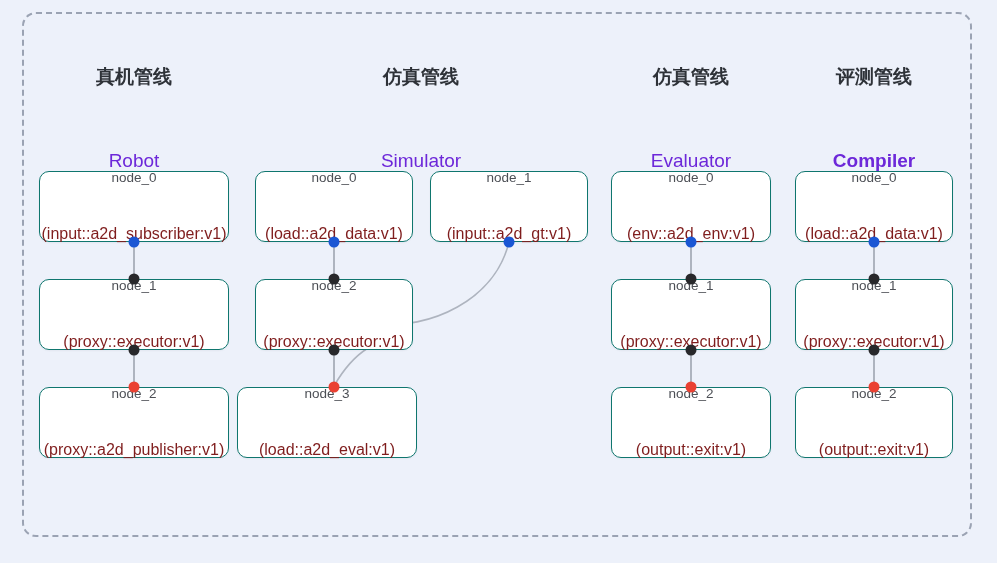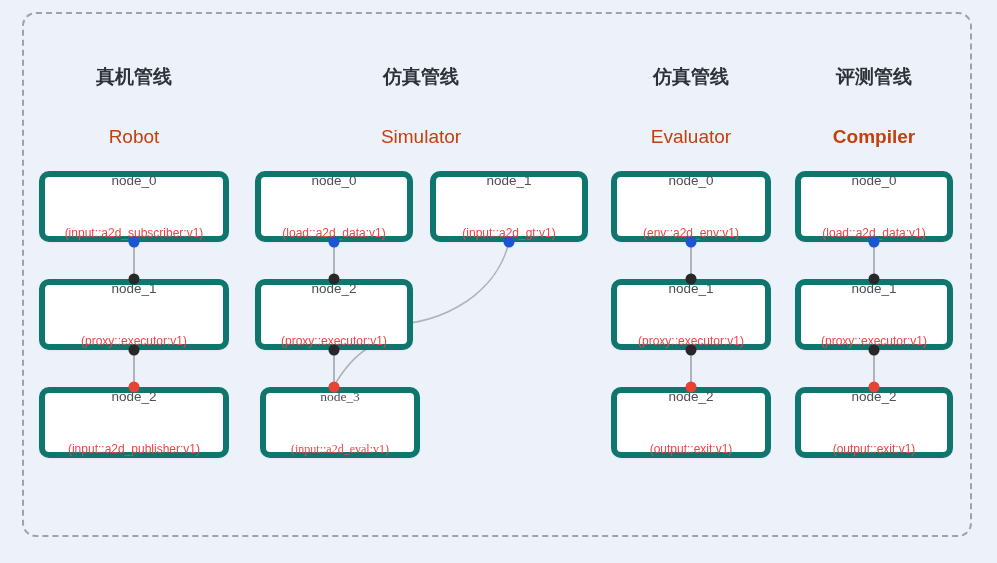--- a/index.html
+++ b/index.html
@@ -29,49 +29,50 @@
     font-size:19px;
     font-weight:bold;
     color:#2e3238;
     white-space:nowrap;
     transform:translateX(-50%);
   }
   .col-sub{
     position:absolute;
     text-align:center;
     font-size:19px;
-    color:#c2410c;
-    white-space:nowrap;
-    transform:translateX(-50%);
+    color:#6d28d9;
+    white-space:nowrap;
+    transform:translateX(-50%);
+    margin-top:24px;
   }
 
   .node{
     position:absolute;
     box-sizing:border-box;
     background:#ffffff;
-    border:6px solid #0f766e;
+    border:1px solid #0f766e;
     border-radius:10px;
     box-shadow:0 1px 2px rgba(30,40,60,0.05);
     display:flex;
     flex-direction:column;
     align-items:center;
     justify-content:center;
     transform:translateX(-50%);
     z-index:3;
     gap:35px;
   }
   .node .n-name{
     font-size:13.5px;
     color:#4c4f55;
     line-height:1.45;
     white-space:nowrap;
   }
   .node .n-type{
-    font-size:12px;
-    color:#ef4444;
+    font-size:16px;
+    color:#7f1d1d;
     line-height:1.45;
     white-space:nowrap;
   }
 
   .port{
     position:absolute;
     width:11px;height:11px;
     border-radius:50%;
     transform:translate(-50%,-50%);
     z-index:5;
@@ -109,21 +110,21 @@
   <div class="node" style="left:134px;top:171px;width:190px;height:71px;">
     <div class="n-name">node_0</div>
     <div class="n-type">(input::a2d_subscriber:v1)</div>
   </div>
   <div class="node" style="left:134px;top:279px;width:190px;height:71px;">
     <div class="n-name">node_1</div>
     <div class="n-type">(proxy::executor:v1)</div>
   </div>
   <div class="node" style="left:134px;top:387px;width:190px;height:71px;">
     <div class="n-name">node_2</div>
-    <div class="n-type">(input::a2d_publisher:v1)</div>
+    <div class="n-type">(proxy::a2d_publisher:v1)</div>
   </div>
 
   <div class="port port-blue" style="left:134px;top:242px;"></div>
   <div class="port port-black" style="left:134px;top:279px;"></div>
   <div class="port port-black" style="left:134px;top:350px;"></div>
   <div class="port port-red" style="left:134px;top:387px;"></div>
 
   <div class="col-title" style="left:421px;top:64px;">仿真管线</div>
   <div class="col-sub" style="left:421px;top:126px;">Simulator</div>
 
@@ -135,23 +136,23 @@
     <div class="n-type">(load::a2d_data:v1)</div>
   </div>
   <div class="node" style="left:509px;top:171px;width:158px;height:71px;">
     <div class="n-name">node_1</div>
     <div class="n-type">(input::a2d_gt:v1)</div>
   </div>
   <div class="node" style="left:334px;top:279px;width:158px;height:71px;">
     <div class="n-name">node_2</div>
     <div class="n-type">(proxy::executor:v1)</div>
   </div>
-  <div class="node" style="left:340px;top:387px;width:160px;height:71px;font-family:Liberation Serif, serif;">
+  <div class="node" style="left:327px;top:387px;width:180px;height:71px;">
     <div class="n-name">node_3</div>
-    <div class="n-type">(input::a2d_eval:v1)</div>
+    <div class="n-type">(load::a2d_eval:v1)</div>
   </div>
 
   <div class="port port-blue" style="left:334px;top:242px;"></div>
   <div class="port port-blue" style="left:509px;top:242px;"></div>
   <div class="port port-black" style="left:334px;top:279px;"></div>
   <div class="port port-black" style="left:334px;top:350px;"></div>
   <div class="port port-red" style="left:334px;top:387px;"></div>
 
   <div class="col-title" style="left:691px;top:64px;">仿真管线</div>
   <div class="col-sub" style="left:691px;top:126px;">Evaluator</div>

